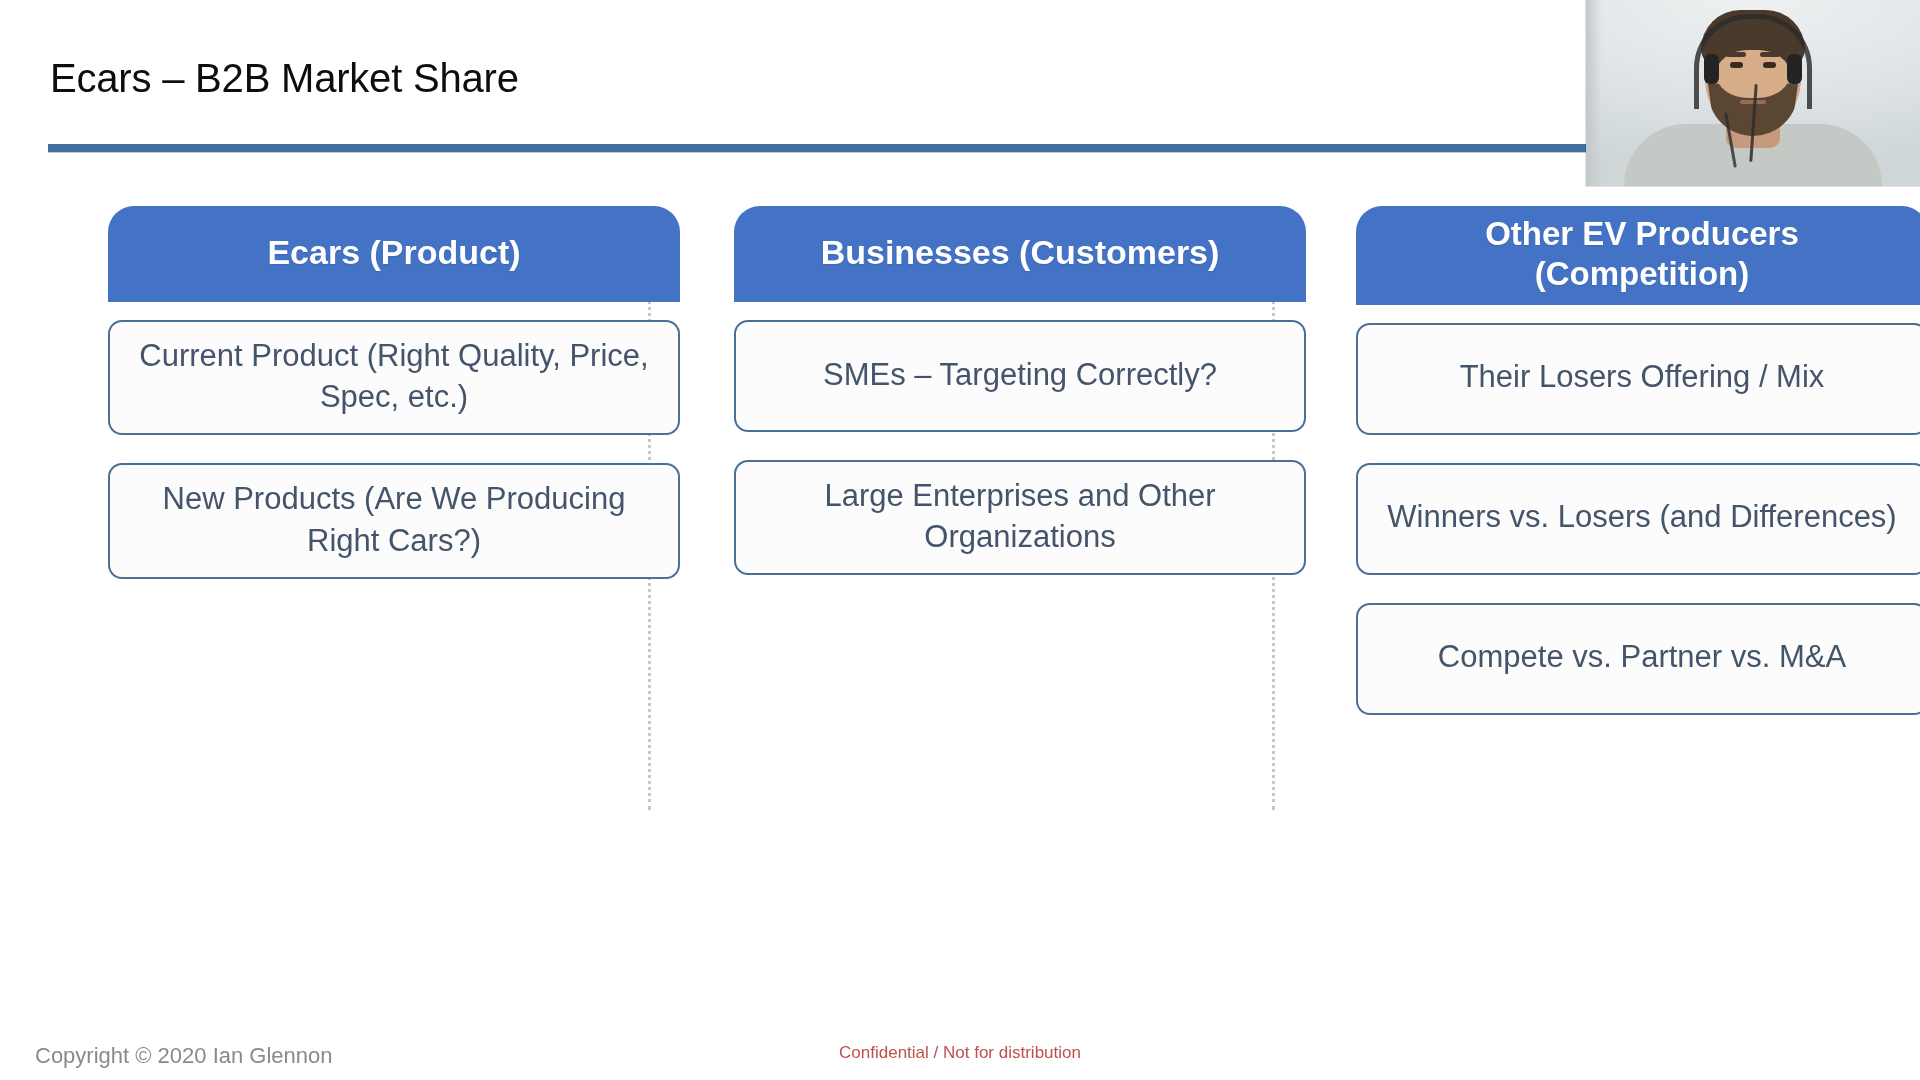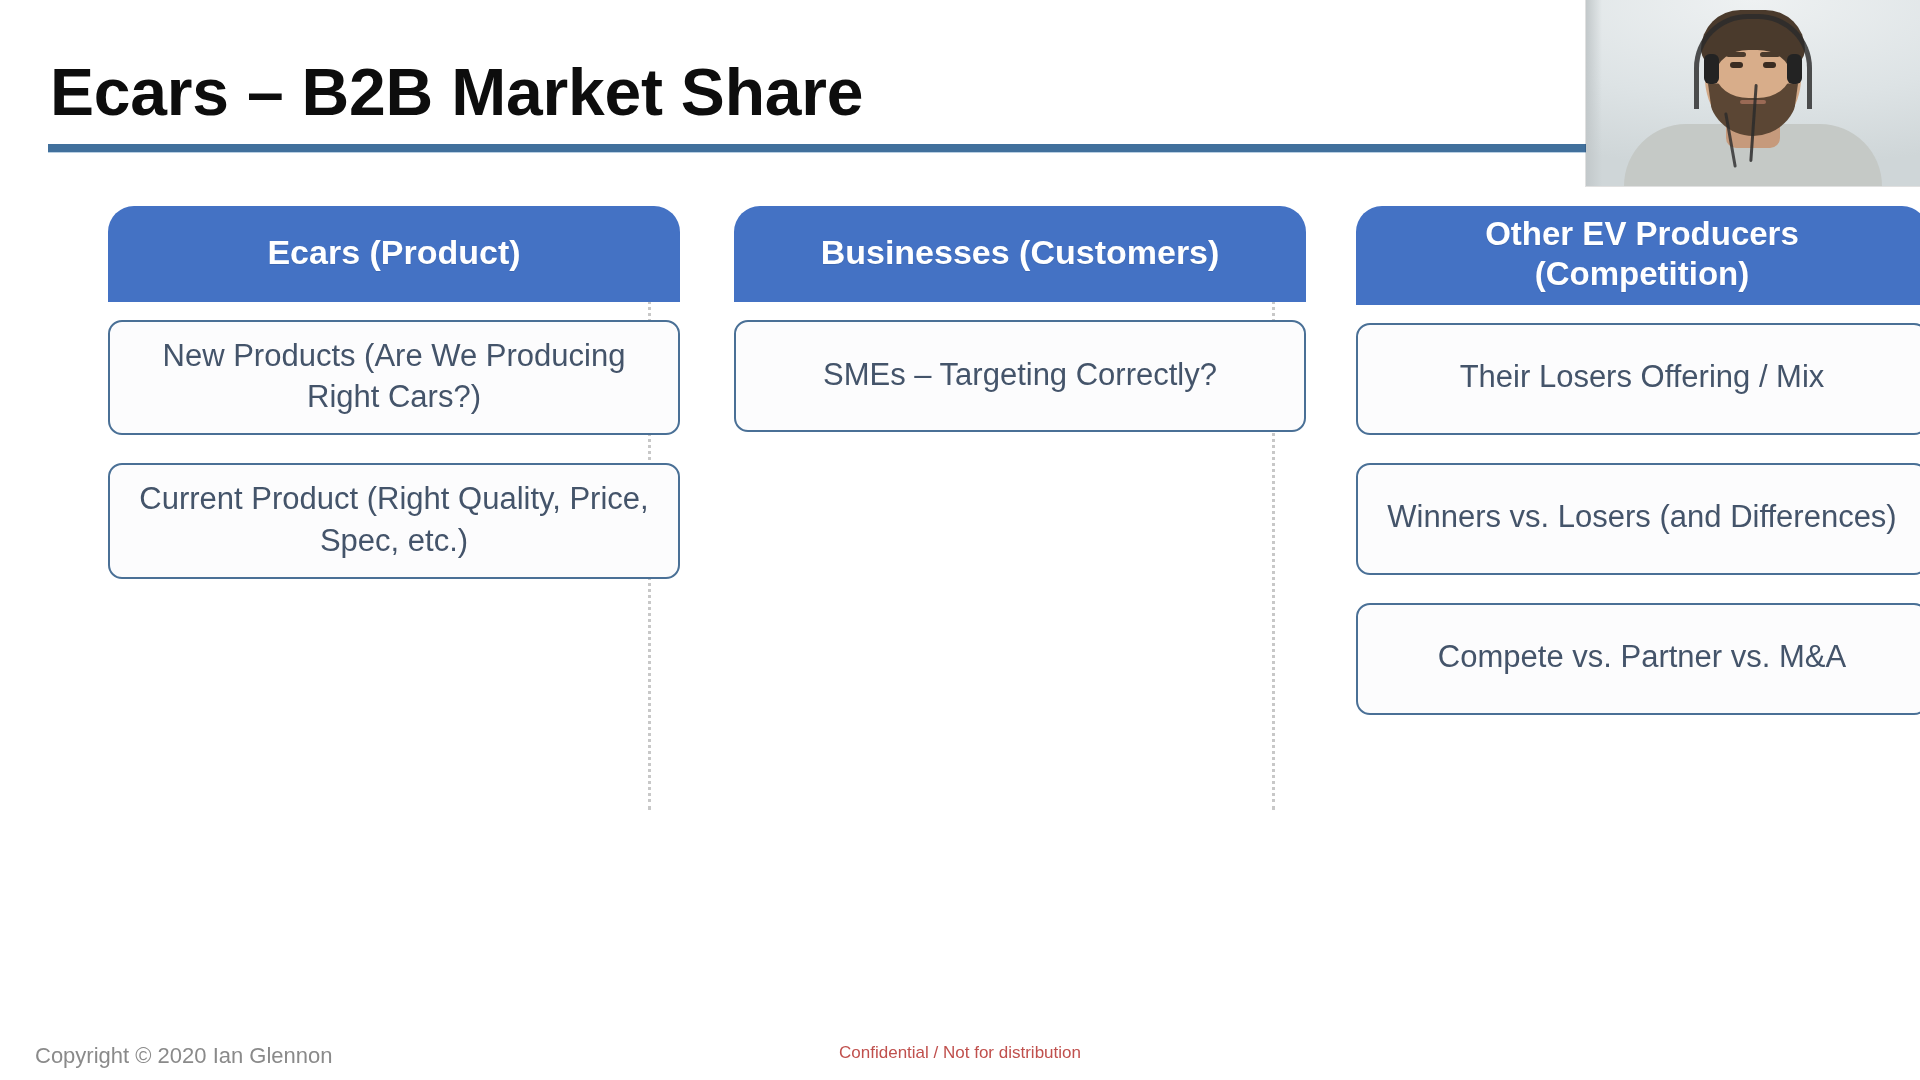--- a/index.html
+++ b/index.html
@@ -17,24 +17,24 @@
     height: 1080px;
     background: #ffffff;
     overflow: hidden;
   }
 
   
   .slide-title {
     position: absolute;
     left: 50px;
     top: 56px;
-    font-size: 66px;
+    font-size: 40px;
     line-height: 1.12;
     color: #0d0d0d;
-    font-weight: 700;
+    font-weight: 400;
     letter-spacing: -0.2px;
     white-space: nowrap;
   }
   .title-rule {
     position: absolute;
     left: 48px;
     top: 144px;
     width: 1538px;
     height: 8px;
     background: #41709C;
@@ -303,29 +303,30 @@
   <div class="title-rule"></div>
 
   <div class="divider divider-1"></div>
   <div class="divider divider-2"></div>
 
   <div class="columns">
 
     <div class="column col-1">
       <div class="col-header">Ecars (Product)</div>
       <div class="col-body">
+        <div class="item-box">Current Product (Right Quality, Price, Spec, etc.)</div>
         <div class="item-box">New Products (Are We Producing Right Cars?)</div>
-        <div class="item-box">Current Product (Right Quality, Price, Spec, etc.)</div>
       </div>
     </div>
 
     <div class="column col-2">
       <div class="col-header">Businesses (Customers)</div>
       <div class="col-body">
         <div class="item-box">SMEs – Targeting Correctly?</div>
+        <div class="item-box">Large Enterprises and Other Organizations</div>
       </div>
     </div>
 
     <div class="column col-3">
       <div class="col-header two-line">Other EV Producers (Competition)</div>
       <div class="col-body">
         <div class="item-box">Their Losers Offering / Mix</div>
         <div class="item-box">Winners vs. Losers (and Differences)</div>
         <div class="item-box">Compete vs. Partner vs. M&amp;A</div>
       </div>

